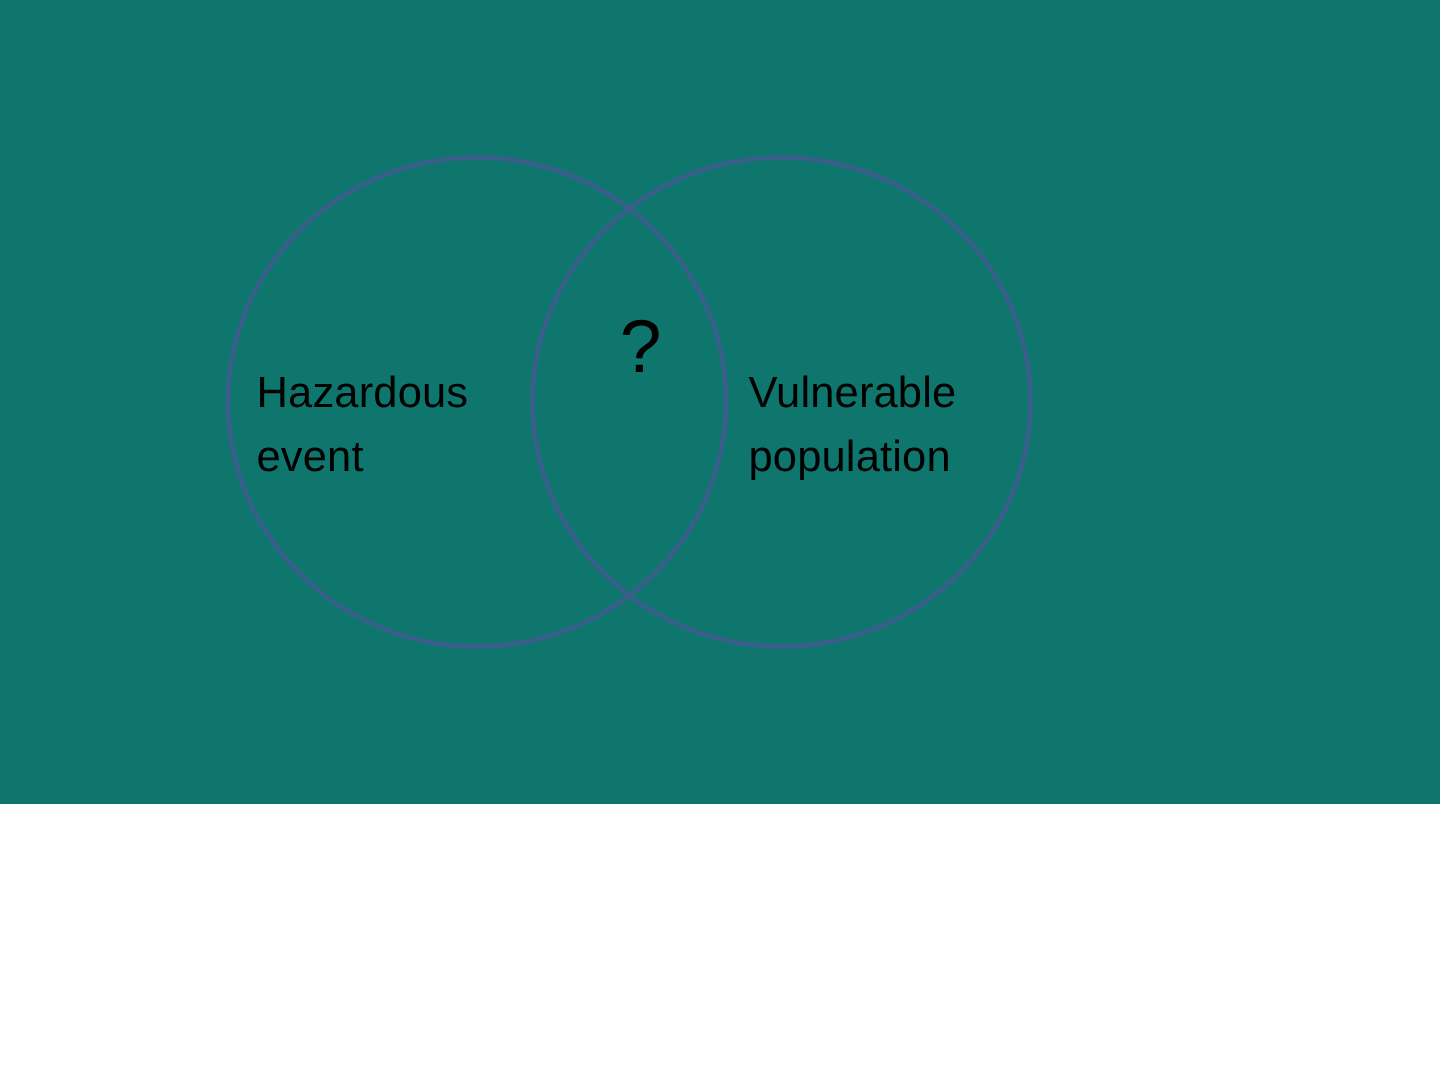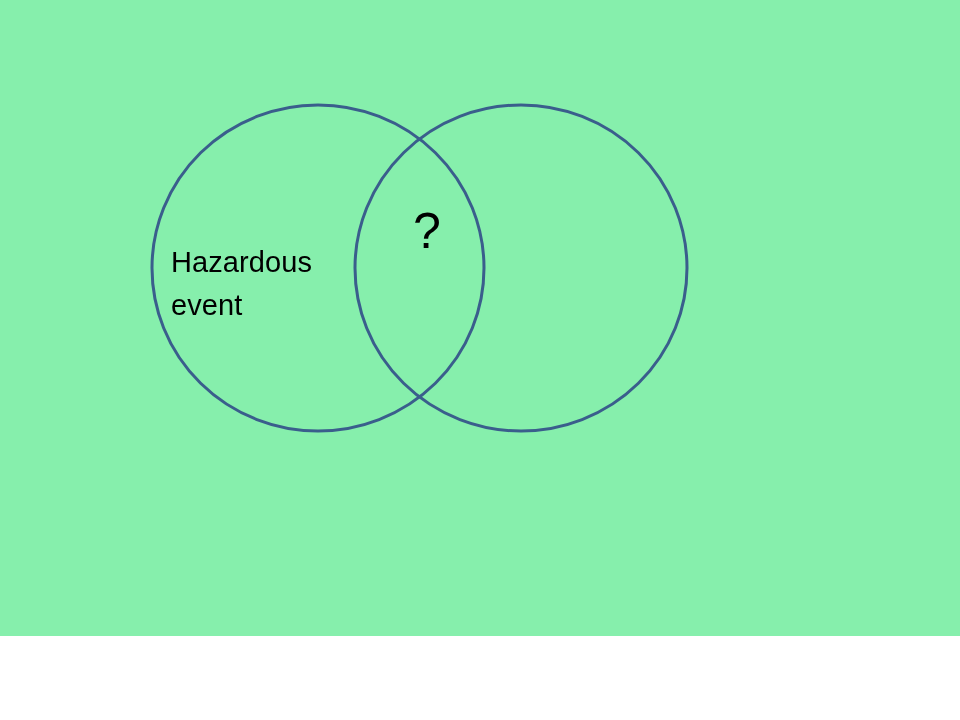--- a/index.html
+++ b/index.html
@@ -68,33 +68,35 @@
     text-align: center;
     color: #000000;
     font-size: 50px;
     line-height: 56px;
     font-weight: 400;
   }
 </style>
 </head>
 <body>
 
-<div id="canvas" style="width: 960px; height: 636px; background: #86efac;">
+<div id="canvas" style="width: 960px; height: 536px; background: #0f766e;">
 
   <div id="venn-stage">
 
     <svg id="venn-svg" viewBox="0 0 960 720" xmlns="http://www.w3.org/2000/svg" style="width: 960px; height: 720px;">
 
       <ellipse cx="318" cy="268" rx="166" ry="163" fill="none" stroke="#3A5E8C" stroke-width="3"></ellipse>
 
       <ellipse cx="521" cy="268" rx="166" ry="163" fill="none" stroke="#3A5E8C" stroke-width="3"></ellipse>
 
     </svg>
 
     <div class="set-label" id="label-left" style="color: rgb(0, 0, 0);">Hazardous
 event</div>
 
     <div id="intersection-label" style="color: rgb(0, 0, 0);">?</div>
 
+    <div class="set-label" id="label-right" style="color: rgb(0, 0, 0);">Vulnerable
+population</div>
 
   </div>
 
 </div>
 
 </body></html>

